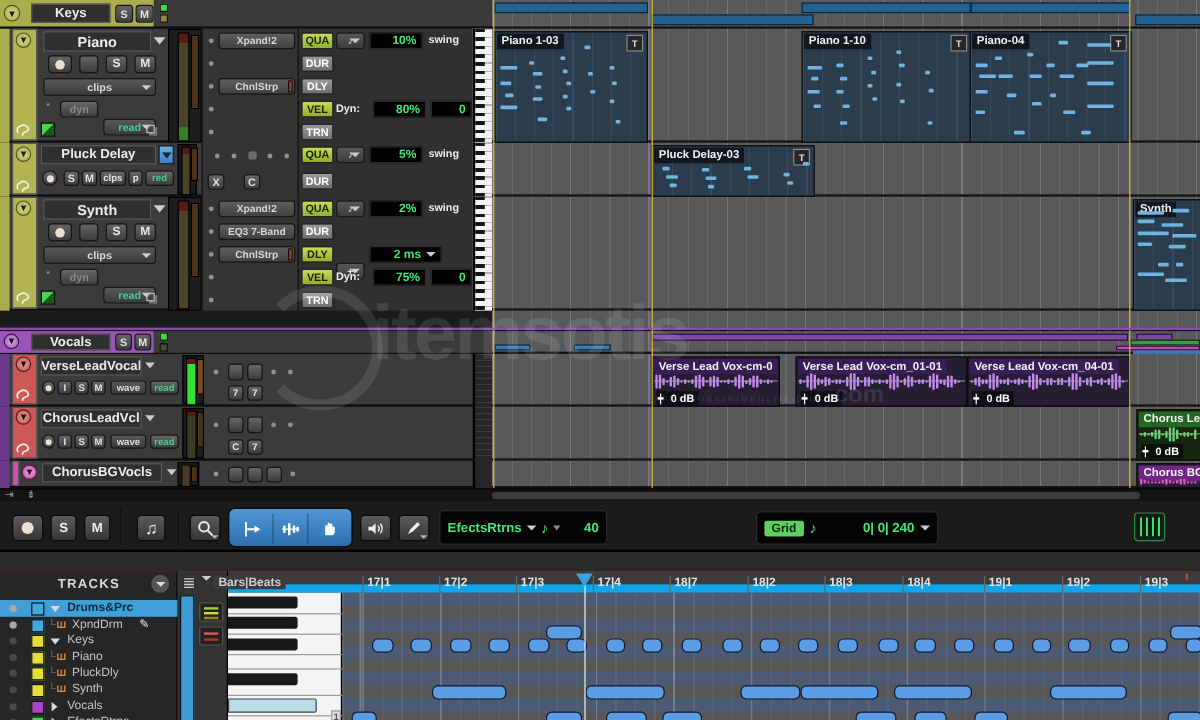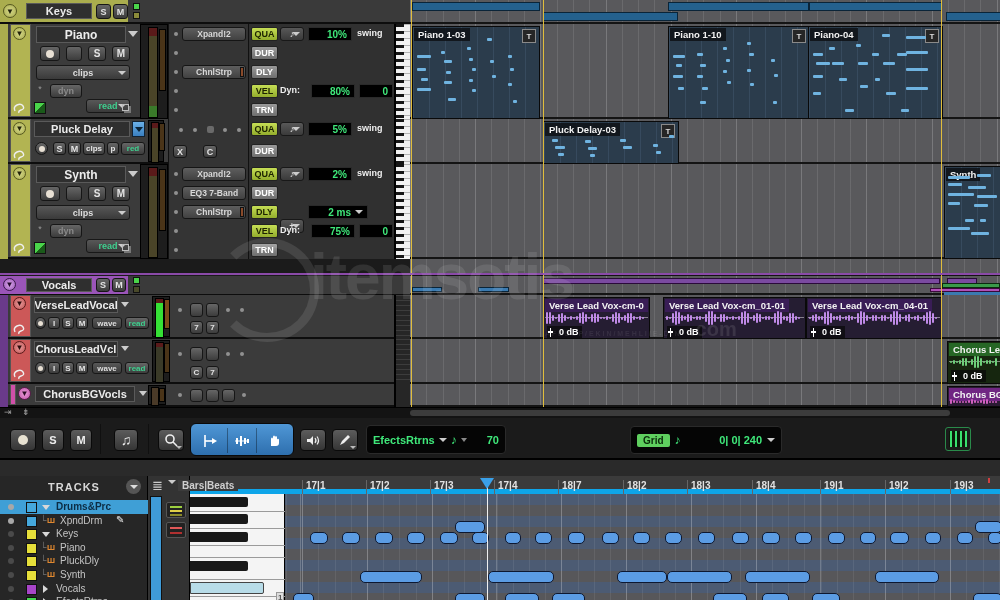--- a/index.html
+++ b/index.html
@@ -736,21 +736,21 @@
       <svg width="14" height="14" viewBox="0 0 14 14">
           <path d="M2 12 L4 8 L10 2 L12 4 L6 10 Z" fill="#eee"></path>
         </svg>
       <span style="position:absolute;right:1px;bottom:1px;width:0;height:0;border-left:3px solid transparent;border-right:3px solid transparent;border-top:3px solid #bbb"></span>
     </div>
     <div class="abs blackbox" style="left:366px;top:7px;width:140px;height:29px;padding:0 6px;gap:4px">
       <span class="grn" style="font-size:11px">EfectsRtrns</span>
       <span style="width:0;height:0;border-left:4px solid transparent;border-right:4px solid transparent;border-top:4px solid #ccc"></span>
       <span class="grn" style="font-size:12px">♪</span>
       <span style="width:0;height:0;border-left:3px solid transparent;border-right:3px solid transparent;border-top:4px solid #888"></span>
-      <span class="grn" style="font-size:11px;margin-left:auto">70</span>
+      <span class="grn" style="font-size:11px;margin-left:auto">40</span>
     </div>
     <div class="abs blackbox" style="left:630px;top:8px;width:152px;height:28px;padding:0 6px;gap:5px">
       <span style="background:#5fcf5f;color:#0a2a0a;font-size:10px;font-weight:bold;padding:1px 6px;border-radius:2px">Grid</span>
       <span class="grn" style="font-size:12px">♪</span>
       <span class="grn" style="font-size:11px;margin-left:auto">0| 0| 240</span>
       <span style="width:0;height:0;border-left:4px solid transparent;border-right:4px solid transparent;border-top:4px solid #ccc"></span>
     </div>
     <div class="abs" style="left:945px;top:9px;width:26px;height:24px;background:#0a180a;border:1px solid #2a8a4a;border-radius:3px;background-image:repeating-linear-gradient(90deg,#3adf6f 2px 4px,#0a180a 4px 7px);background-position:2px 0;background-clip:content-box;padding:3px"></div>
   </div>
 
@@ -826,21 +826,21 @@
         <i class="abs" style="left:3px;top:3px;width:12px;height:2px;background:#9ccf3f"></i>
           <i class="abs" style="left:3px;top:7px;width:12px;height:2px;background:#e0d048"></i>
           <i class="abs" style="left:3px;top:11px;width:12px;height:2px;background:#8a8a2a"></i>
       </div>
       <div class="abs" style="left:18px;top:46px;width:20px;height:16px;background:#222;border:1px solid #555;border-radius:2px">
         <i class="abs" style="left:3px;top:4px;width:12px;height:2px;background:#e05858"></i>
           <i class="abs" style="left:3px;top:9px;width:12px;height:2px;background:#b03030"></i>
       </div>
     </div>
 
-    <div class="abs" style="left:190px;top:0;width:810px;height:18px;background:#3b3b3b;border-bottom:5px solid #0ea5e9">
+    <div class="abs" style="left:190px;top:0;width:810px;height:18px;background:#3b3b3b;border-bottom:7px solid #0ea5e9">
       <span class="abs" style="left:-12px;top:4px;color:#cfcfcf;font-size:10px;font-weight:bold;background:#3b3b3b;padding:0 4px">Bars|Beats</span>
       <div id="ticks" class="abs" style="left:0;top:0;width:810px;height:18px">
           <span style="position: absolute; top: 4px; color: rgb(226, 226, 226); font-size: 10px; font-weight: bold; border-left: 1px solid rgb(102, 102, 102); padding-left: 3px; height: 14px; left: 112px;">17|1</span>
           <span style="position: absolute; top: 4px; color: rgb(226, 226, 226); font-size: 10px; font-weight: bold; border-left: 1px solid rgb(102, 102, 102); padding-left: 3px; height: 14px; left: 176px;">17|2</span>
           <span style="position: absolute; top: 4px; color: rgb(226, 226, 226); font-size: 10px; font-weight: bold; border-left: 1px solid rgb(102, 102, 102); padding-left: 3px; height: 14px; left: 240px;">17|3</span>
           <span style="position: absolute; top: 4px; color: rgb(226, 226, 226); font-size: 10px; font-weight: bold; border-left: 1px solid rgb(102, 102, 102); padding-left: 3px; height: 14px; left: 304px;">17|4</span>
           <span style="position: absolute; top: 4px; color: rgb(226, 226, 226); font-size: 10px; font-weight: bold; border-left: 1px solid rgb(102, 102, 102); padding-left: 3px; height: 14px; left: 368px;">18|7</span>
           <span style="position: absolute; top: 4px; color: rgb(226, 226, 226); font-size: 10px; font-weight: bold; border-left: 1px solid rgb(102, 102, 102); padding-left: 3px; height: 14px; left: 433px;">18|2</span>
           <span style="position: absolute; top: 4px; color: rgb(226, 226, 226); font-size: 10px; font-weight: bold; border-left: 1px solid rgb(102, 102, 102); padding-left: 3px; height: 14px; left: 497px;">18|3</span>
           <span style="position: absolute; top: 4px; color: rgb(226, 226, 226); font-size: 10px; font-weight: bold; border-left: 1px solid rgb(102, 102, 102); padding-left: 3px; height: 14px; left: 562px;">18|4</span>

